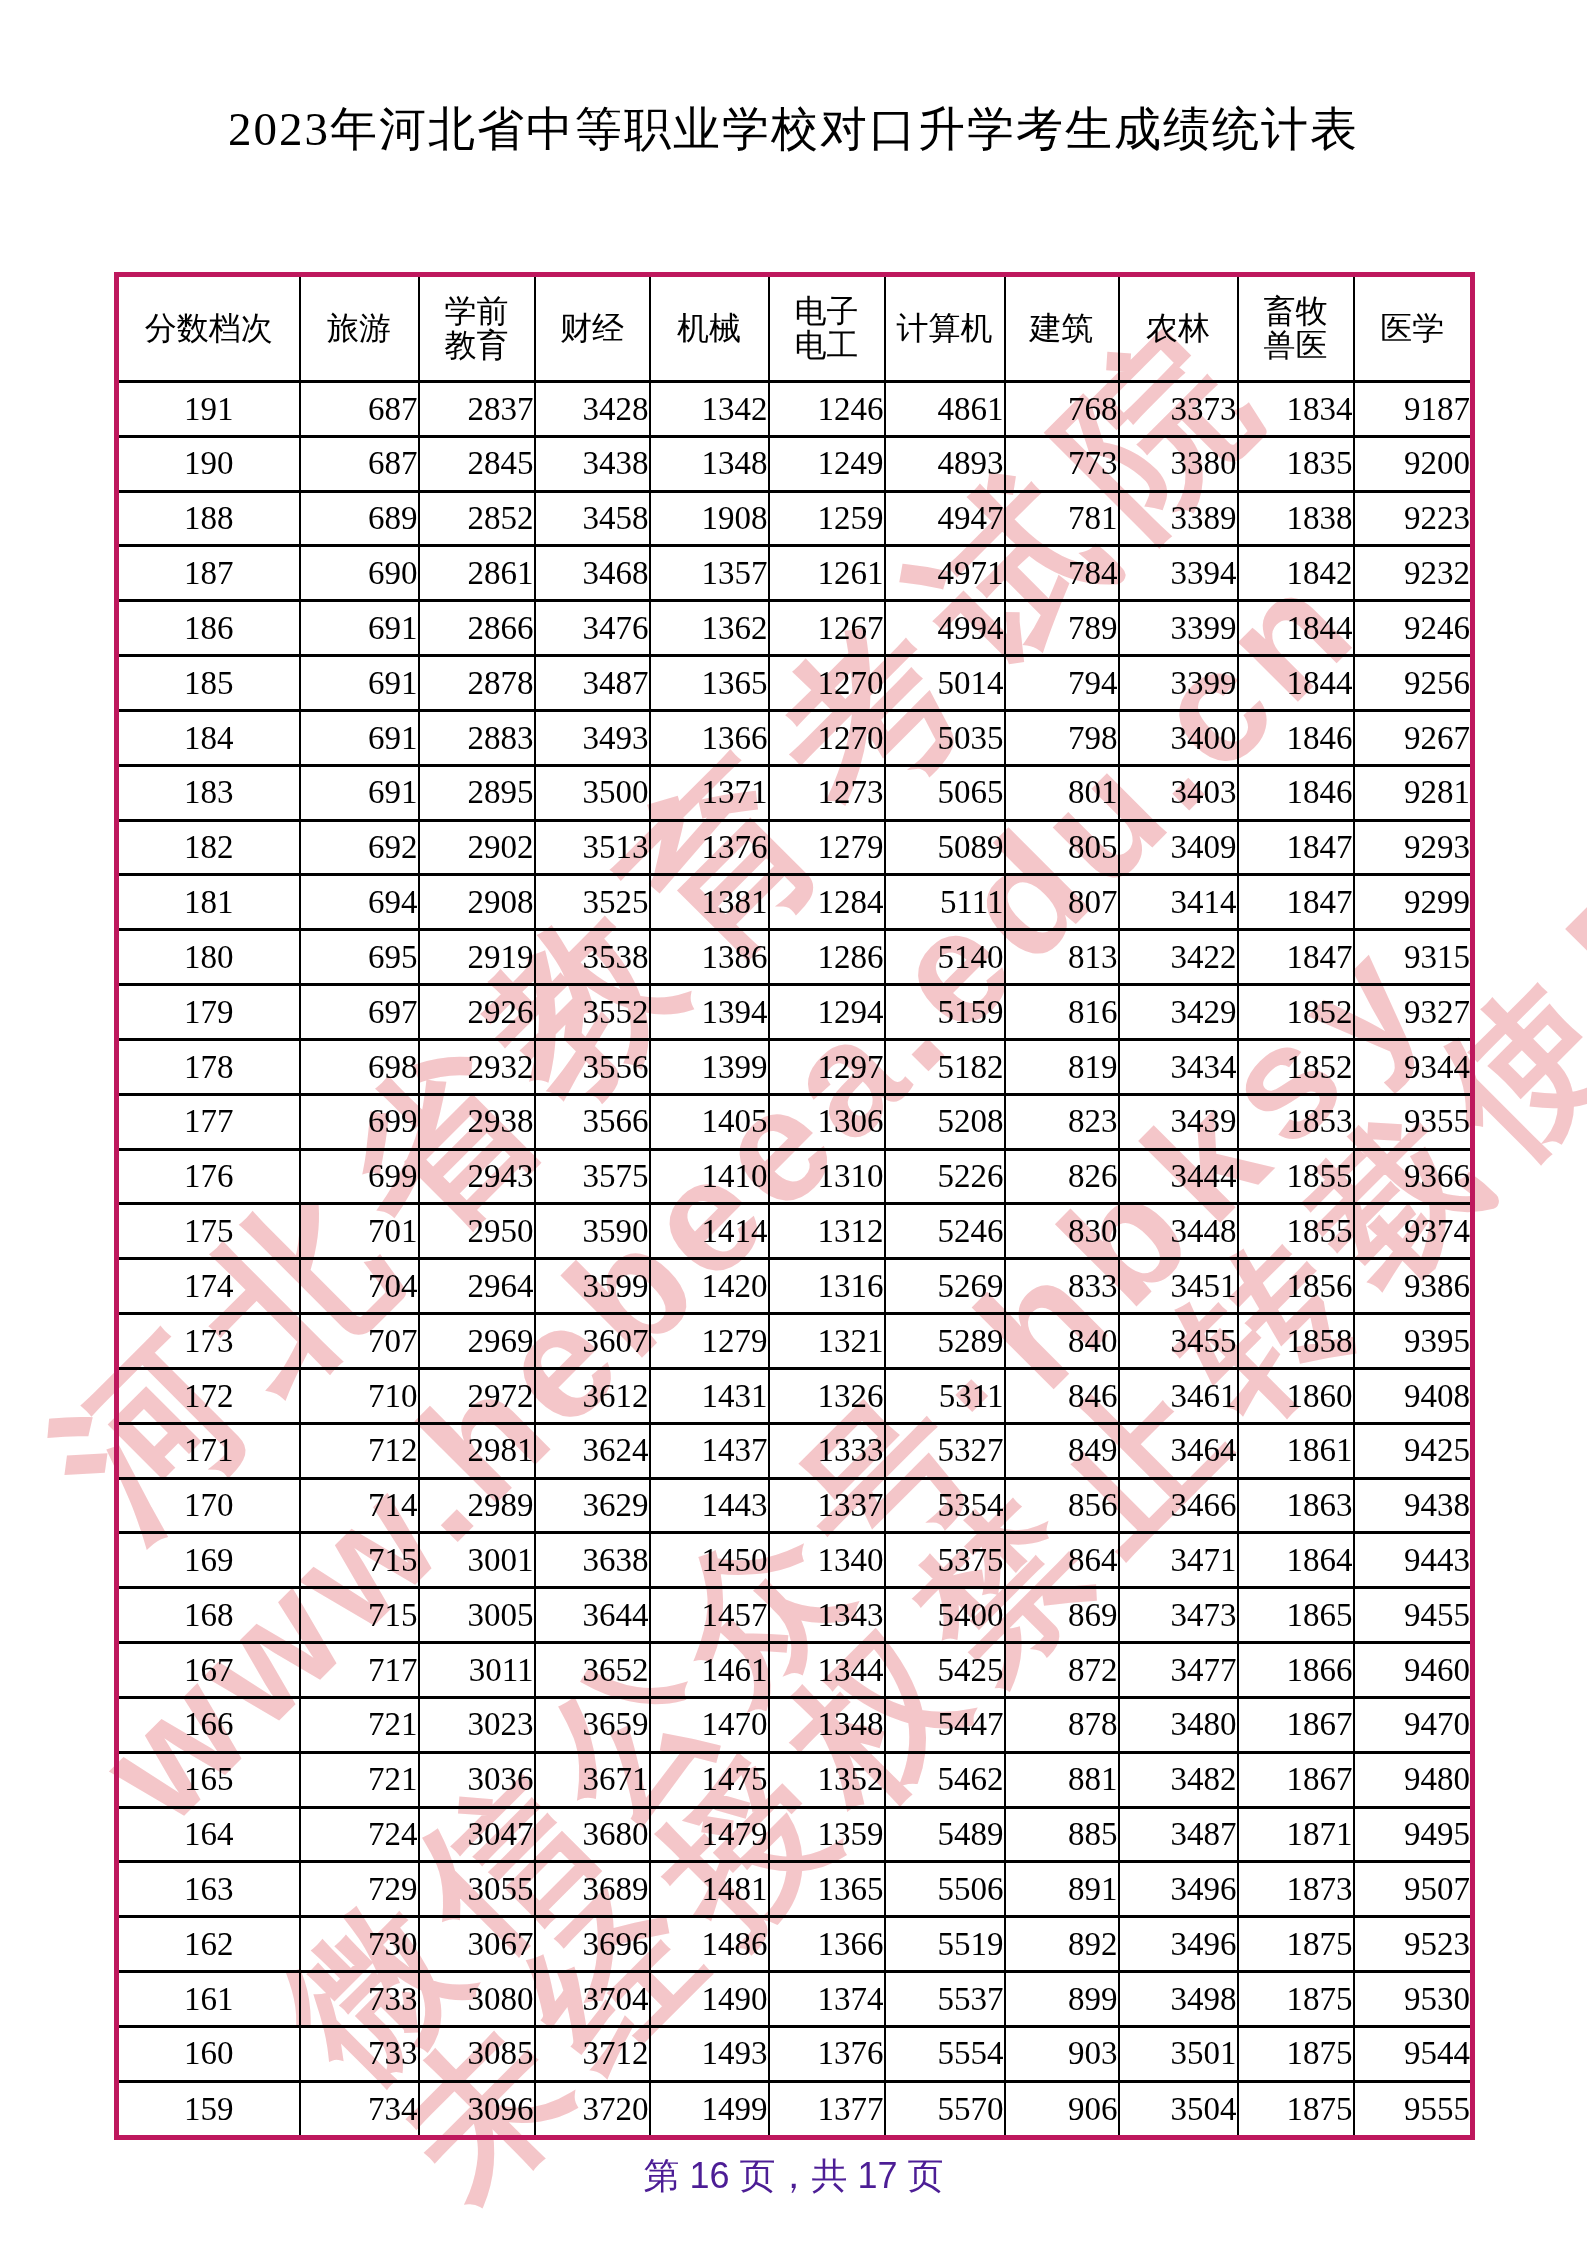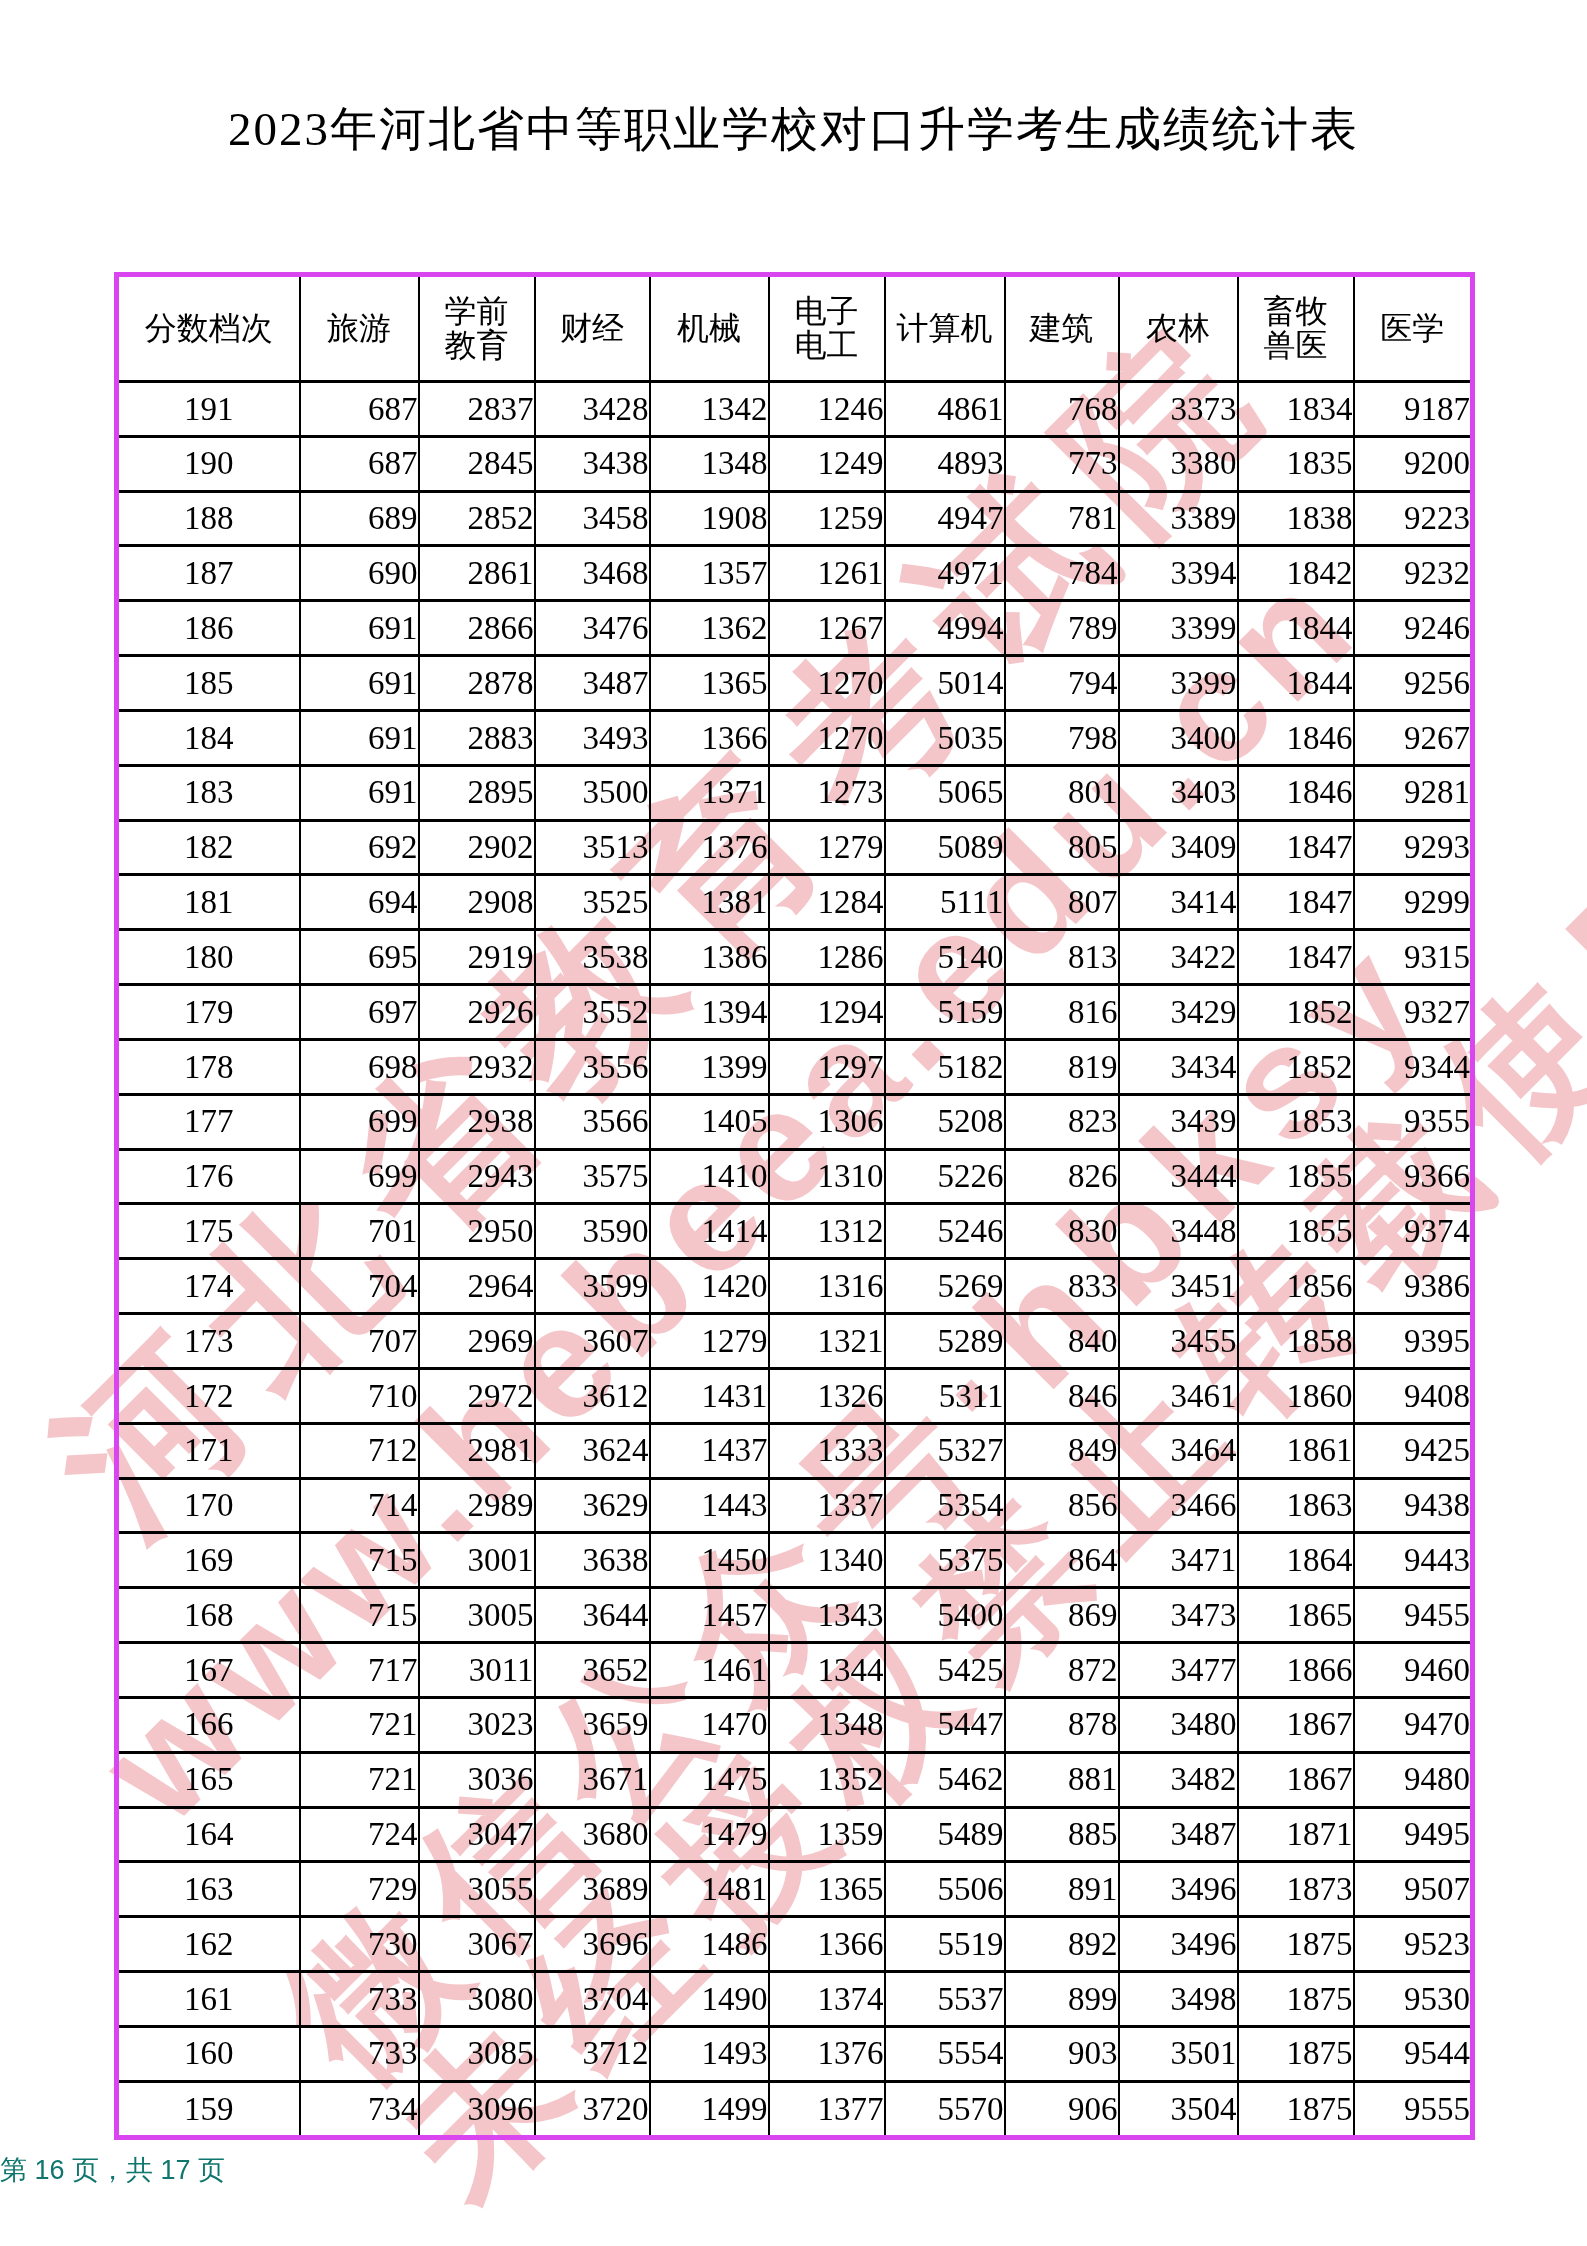--- a/index.html
+++ b/index.html
@@ -31,36 +31,36 @@
   table.score{
     border-collapse:collapse;table-layout:fixed;
     width:1356px;height:1868px;background:transparent;
   }
   table.score th, table.score td{
     border:2px solid #000;
     border-top-width:3px;border-bottom-width:3px;
     padding:0;vertical-align:middle;line-height:1.05;
     background:transparent;color:#000;
   }
-  table.score{border:5px solid #d946ef;}
+  table.score{border:5px solid #be185d;}
   thead tr{height:107px;}
   th{
     font-size:32px;font-weight:normal;text-align:center;
     white-space:pre-line;
     font-family:"Liberation Serif", serif;
   }
   td{
     font-size:33px;text-align:right;padding-right:12px;
     font-family:"Liberation Serif", serif;
   }
   td.c-score{text-align:center;padding-right:0;}
   
   .page-footer{
     position:absolute;top:2152px;left:0;width:100%;
-    font-size:27px;color:#0f766e;z-index:2;
+    text-align:center;font-size:36px;color:#4c1d95;z-index:2;
     font-family:"Liberation Sans", sans-serif;
   }
 </style>
 </head>
 <body>
 
 <div class="wm wm1">河北省教育考试院</div>
 <div class="wm wm2">www.hebeea.edu.cn</div>
 <div class="wm wm3">微信公众号·hbksy</div>
 <div class="wm wm4">未经授权禁止转载使用</div>

